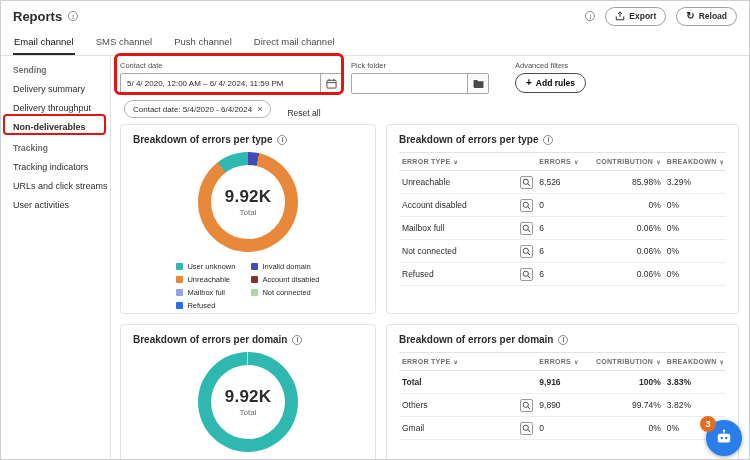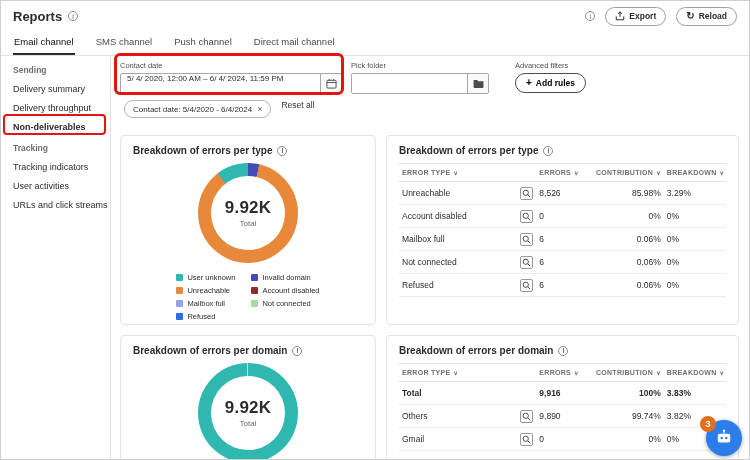--- a/index.html
+++ b/index.html
@@ -29,32 +29,32 @@
   .side-gap{height:4px}
   .side-item{font-size:9px;line-height:10px;padding:4.5px 12px;color:#2c2c2c;cursor:pointer;white-space:nowrap}
   .side-item.selected{font-weight:bold}
 
   .main{flex:1;padding:3px 10px 0 9px;overflow:hidden;min-width:0}
 
   
   .filter-row{display:flex;margin-top:2px}
   .fgroup{display:flex;flex-direction:column}
   .flabel{font-size:7.5px;color:#505050;margin-bottom:3px}
-  .finput{height:21px;border:1px solid #a8a8a8;border-radius:2px;background:#fff;display:flex;align-items:flex-start;font-size:8px}
+  .finput{height:21px;border:1px solid #a8a8a8;border-radius:2px;background:#fff;display:flex;align-items:center;font-size:8px}
   .g-contact{width:222px;margin-right:9px}
   .g-folder{width:138px;margin-right:26px}
   .date-text{flex:1;padding:0 6px;white-space:nowrap;overflow:hidden}
   .end-btn{width:21px;align-self:stretch;border-left:1px solid #a8a8a8;display:flex;align-items:center;
            justify-content:center;background:#fafafa;border-radius:0 2px 2px 0;cursor:pointer}
   .add-rules{display:inline-flex;align-items:center;gap:4px;height:20px;padding:0 10px;border:1.5px solid #4b4b4b;
              border-radius:12px;background:#fff;font-size:8.5px;font-weight:bold;width:fit-content;cursor:pointer}
   .plus-glyph{font-size:10px;font-weight:bold;line-height:1}
 
   
-  .chip-row{display:flex;align-items:flex-start;gap:10px;margin:6px 0 17px;padding-left:4px}
+  .chip-row{display:flex;align-items:flex-end;gap:16px;margin:6px 0 6px;padding-left:4px}
   .chip{display:inline-flex;align-items:center;gap:5px;height:18px;padding:0 8px;border:1px solid #b5b5b5;
         border-radius:12px;font-size:8px;background:#fff;cursor:pointer}
   .chip-close{color:#5c5c5c;font-size:9px;line-height:1}
   .reset-all{font-size:8.5px;color:#2c2c2c;cursor:pointer}
 
   
   .panels{display:grid;grid-template-columns:256px 1fr;grid-template-rows:190px 215px;gap:10px}
   .panel{border:1px solid #e3e3e3;border-radius:4px;padding:9px 12px;overflow:hidden;background:#fff}
   .panel-title{display:flex;align-items:center;gap:5px;font-size:10px;font-weight:bold}
 
@@ -132,22 +132,22 @@
 
 <div class="content">
   <aside class="sidebar">
       <div class="side-section">Sending</div>
       <div class="side-item">Delivery summary</div>
       <div class="side-item">Delivery throughput</div>
       <div class="side-item selected">Non-deliverables</div>
       <div class="side-gap"></div>
       <div class="side-section">Tracking</div>
       <div class="side-item">Tracking indicators</div>
+      <div class="side-item">URLs and click streams</div>
       <div class="side-item">User activities</div>
-      <div class="side-item">URLs and click streams</div>
     </aside>
 
   <div class="main">
     <div class="filter-row">
       <div class="fgroup g-contact">
         <span class="flabel">Contact date</span>
         <div class="finput">
           <span class="date-text">5/ 4/ 2020,  12:00 AM  –  6/ 4/ 2024,  11:59 PM</span>
           <span class="end-btn">
             <svg width="11" height="11" viewBox="0 0 12 12" fill="none" stroke="#444" stroke-width="1">

